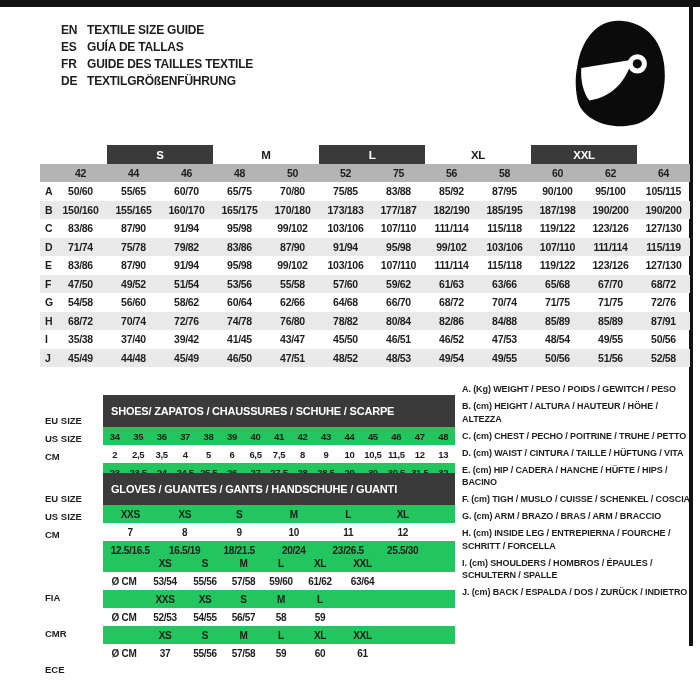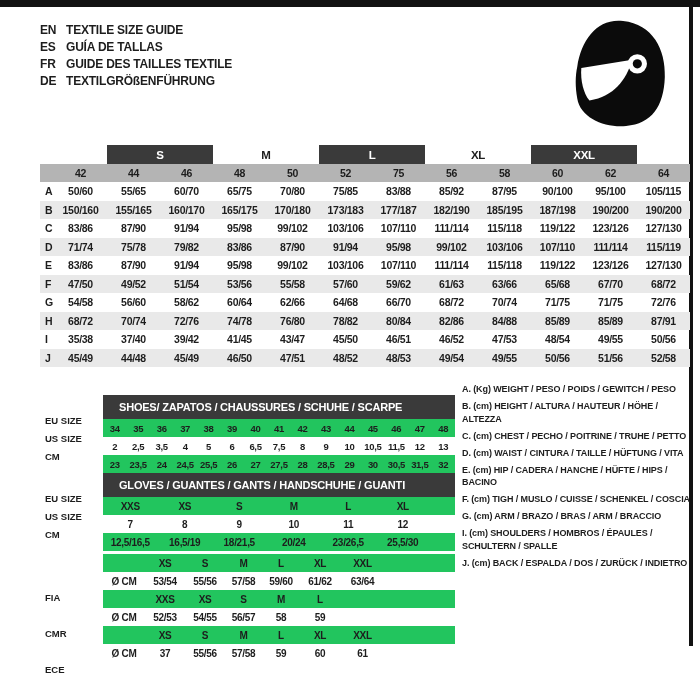--- a/index.html
+++ b/index.html
@@ -4,21 +4,21 @@
 <style>
   html,body { margin:0; padding:0; background:#fff; }
   #page {
     position:relative; width:700px; height:700px; background:#ffffff;
     font-family:"Liberation Sans", sans-serif; color:#1d1d1d; overflow:hidden;
   }
   .top-border { position:absolute; left:0; top:0; width:700px; height:7px; background:#121212; }
   .right-border { position:absolute; left:689px; top:0; width:4px; height:646px; background:#121212; }
 
   
-  .lang-list { position:absolute; left:40px; top:21px; font-size:12px; font-weight:bold; letter-spacing:-0.2px; }
+  .lang-list { position:absolute; left:61px; top:21px; font-size:12px; font-weight:bold; letter-spacing:-0.2px; }
   .lang-row { display:flex; height:17px; align-items:center; }
   .lang-code { width:26px; }
 
   
   .helmet-icon { position:absolute; left:568px; top:18px; width:102px; height:112px; }
 
   
   .main-table { position:absolute; left:40px; top:145px; width:650px; }
   .mt-row { display:grid; grid-template-columns:14px repeat(12,1fr); align-items:center;
             font-size:10.5px; font-weight:bold; letter-spacing:-0.3px; }
@@ -30,22 +30,22 @@
   .mt-data.stripe { background:#e9e9e9; }
   .mt-cell { text-align:center; }
   .mt-letter { padding-left:5px; text-align:left; }
 
   
   .sub-block { position:absolute; display:flex; width:415px; }
   .sub-labels { width:63px; font-size:9.5px; font-weight:bold; }
   .sub-labels .lbl-spacer { height:16px; }
   .sub-labels .lbl { height:18px; display:flex; align-items:center; padding-left:5px; }
   .sub-main { width:352px; }
-  .sub-bar { height:24px; background:#3a3a3a; color:#ffffff; font-size:11px; font-weight:bold;
-             display:flex; align-items:center; padding-left:16px; letter-spacing:-0.2px; }
+  .sub-bar { height:32px; background:#3a3a3a; color:#ffffff; font-size:11px; font-weight:bold;
+             display:flex; align-items:center; padding-left:8px; letter-spacing:-0.2px; }
   .sub-row { display:grid; height:18px; align-items:center; font-size:10px; font-weight:bold;
              text-align:center; letter-spacing:-0.3px; }
   .sub-row.stripe { background:#22c55e; }
   .shoes-grid { grid-template-columns:repeat(15,1fr); font-size:9.5px; }
   .gloves-grid { grid-template-columns:repeat(6,54.5px) 1fr; }
   .helmet-grid { grid-template-columns:42px 40px 40px 37px 38px 40px 45px 1fr; }
   #shoes-block { left:40px; top:395px; }
   #gloves-block { left:40px; top:473px; }
   #helmet-block { left:40px; top:554px; }
 
@@ -432,16 +432,17 @@
     </div>
 
   <div class="legend">
       <div class="legend-item">A. (Kg) WEIGHT / PESO / POIDS / GEWITCH / PESO</div>
       <div class="legend-item">B. (cm) HEIGHT / ALTURA / HAUTEUR / HÖHE / ALTEZZA</div>
       <div class="legend-item">C. (cm) CHEST / PECHO / POITRINE / TRUHE / PETTO</div>
       <div class="legend-item">D. (cm) WAIST / CINTURA / TAILLE / HÜFTUNG / VITA</div>
       <div class="legend-item">E. (cm) HIP / CADERA / HANCHE / HÜFTE / HIPS / BACINO</div>
       <div class="legend-item">F. (cm) TIGH / MUSLO / CUISSE / SCHENKEL / COSCIA</div>
       <div class="legend-item">G. (cm) ARM / BRAZO / BRAS / ARM / BRACCIO</div>
+      <div class="legend-item">H. (cm) INSIDE LEG / ENTREPIERNA / FOURCHE / SCHRITT / FORCELLA</div>
       <div class="legend-item">I. (cm) SHOULDERS / HOMBROS / ÉPAULES / SCHULTERN / SPALLE</div>
       <div class="legend-item">J. (cm) BACK / ESPALDA / DOS / ZURÜCK / INDIETRO</div>
     </div>
 </div>
 
 </body></html>

